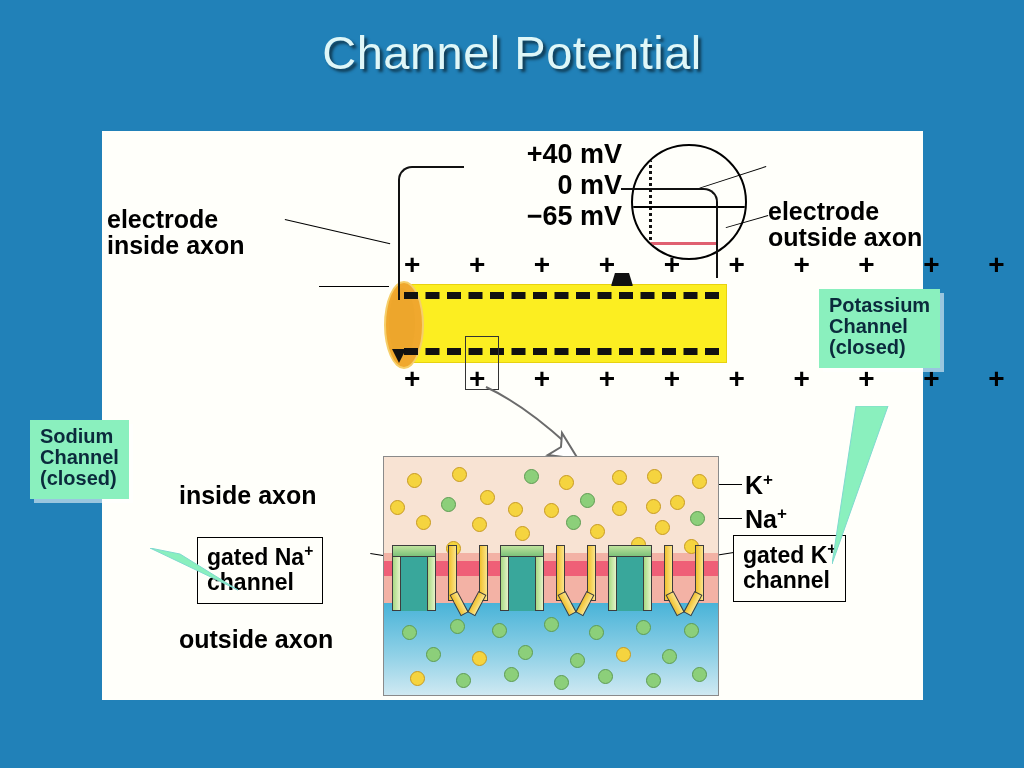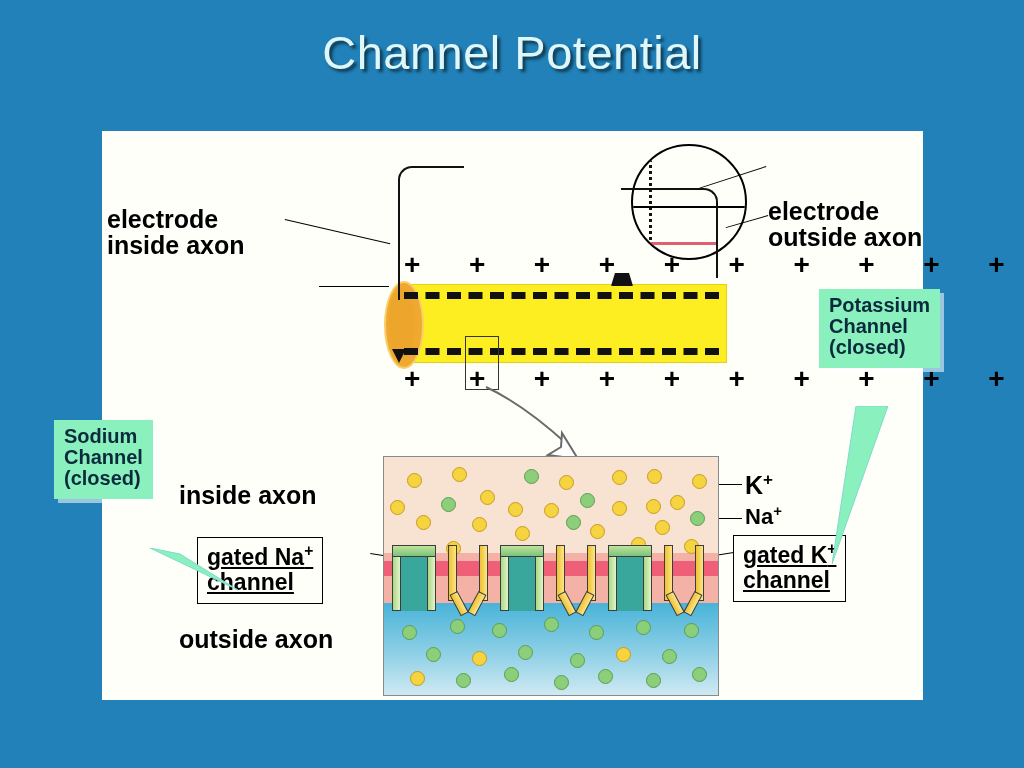--- a/index.html
+++ b/index.html
@@ -114,42 +114,45 @@
   .chan-k .wall.l{left:0;}
   .chan-k .wall.r{right:0;}
   .chan-k .v-l,.chan-k .v-r{position:absolute;top:48px;width:9px;height:24px;
     background:linear-gradient(90deg,#f1c12f,#fbe58a);border:1.2px solid #3d3d3d;box-sizing:border-box;}
   .chan-k .v-l{left:1px;transform-origin:top center;transform:rotate(-28deg);}
   .chan-k .v-r{right:1px;transform-origin:top center;transform:rotate(28deg);}
 
   #lbl-inside-axon{left:77px;top:351px;font-size:25px;}
   #lbl-outside-axon{left:77px;top:495px;font-size:25px;}
   #lbl-kplus{left:643px;top:341px;font-size:25px;}
-  #lbl-naplus{left:643px;top:375px;font-size:22px;}
+  #lbl-naplus{left:643px;top:375px;font-size:25px;}
 
   .boxlbl{position:absolute;border:1.7px solid #000;background:#fffffa;
-    font-size:23px;font-weight:bold;line-height:1.08;padding:7px 9px 8px;white-space:pre;text-decoration:underline;}
+    font-size:23px;font-weight:bold;line-height:1.08;padding:7px 9px 8px;white-space:pre;}
   #box-na{left:95px;top:406px;}
   #box-k{left:631px;top:404px;}
 
   
   .callout{position:absolute;background:#8af0be;color:#0b2a3c;
     font-size:20px;font-weight:bold;line-height:1.06;padding:6px 10px 9px;
     box-shadow:4px 4px 0 rgba(255,255,255,.55);white-space:pre;}
-  #callout-sodium{left:30px;top:420px;margin-left:24px;}
+  #callout-sodium{left:30px;top:420px;}
   #callout-potassium{left:819px;top:289px;}
 </style>
 </head>
 <body>
 
 <div id="slide-title">Channel Potential</div>
 
 <div id="figure-panel">
 
   <div id="volt-labels">
+    <div>+40 mV</div>
+    <div>0 mV</div>
+    <div>−65 mV</div>
   </div>
 
   <div id="oscilloscope">
     <div id="osc-dotted"></div>
     <div id="osc-zero"></div>
     <div id="osc-trace"></div>
   </div>
 
   <div class="lbl" id="lbl-electrode-in">electrode
 inside axon</div>

